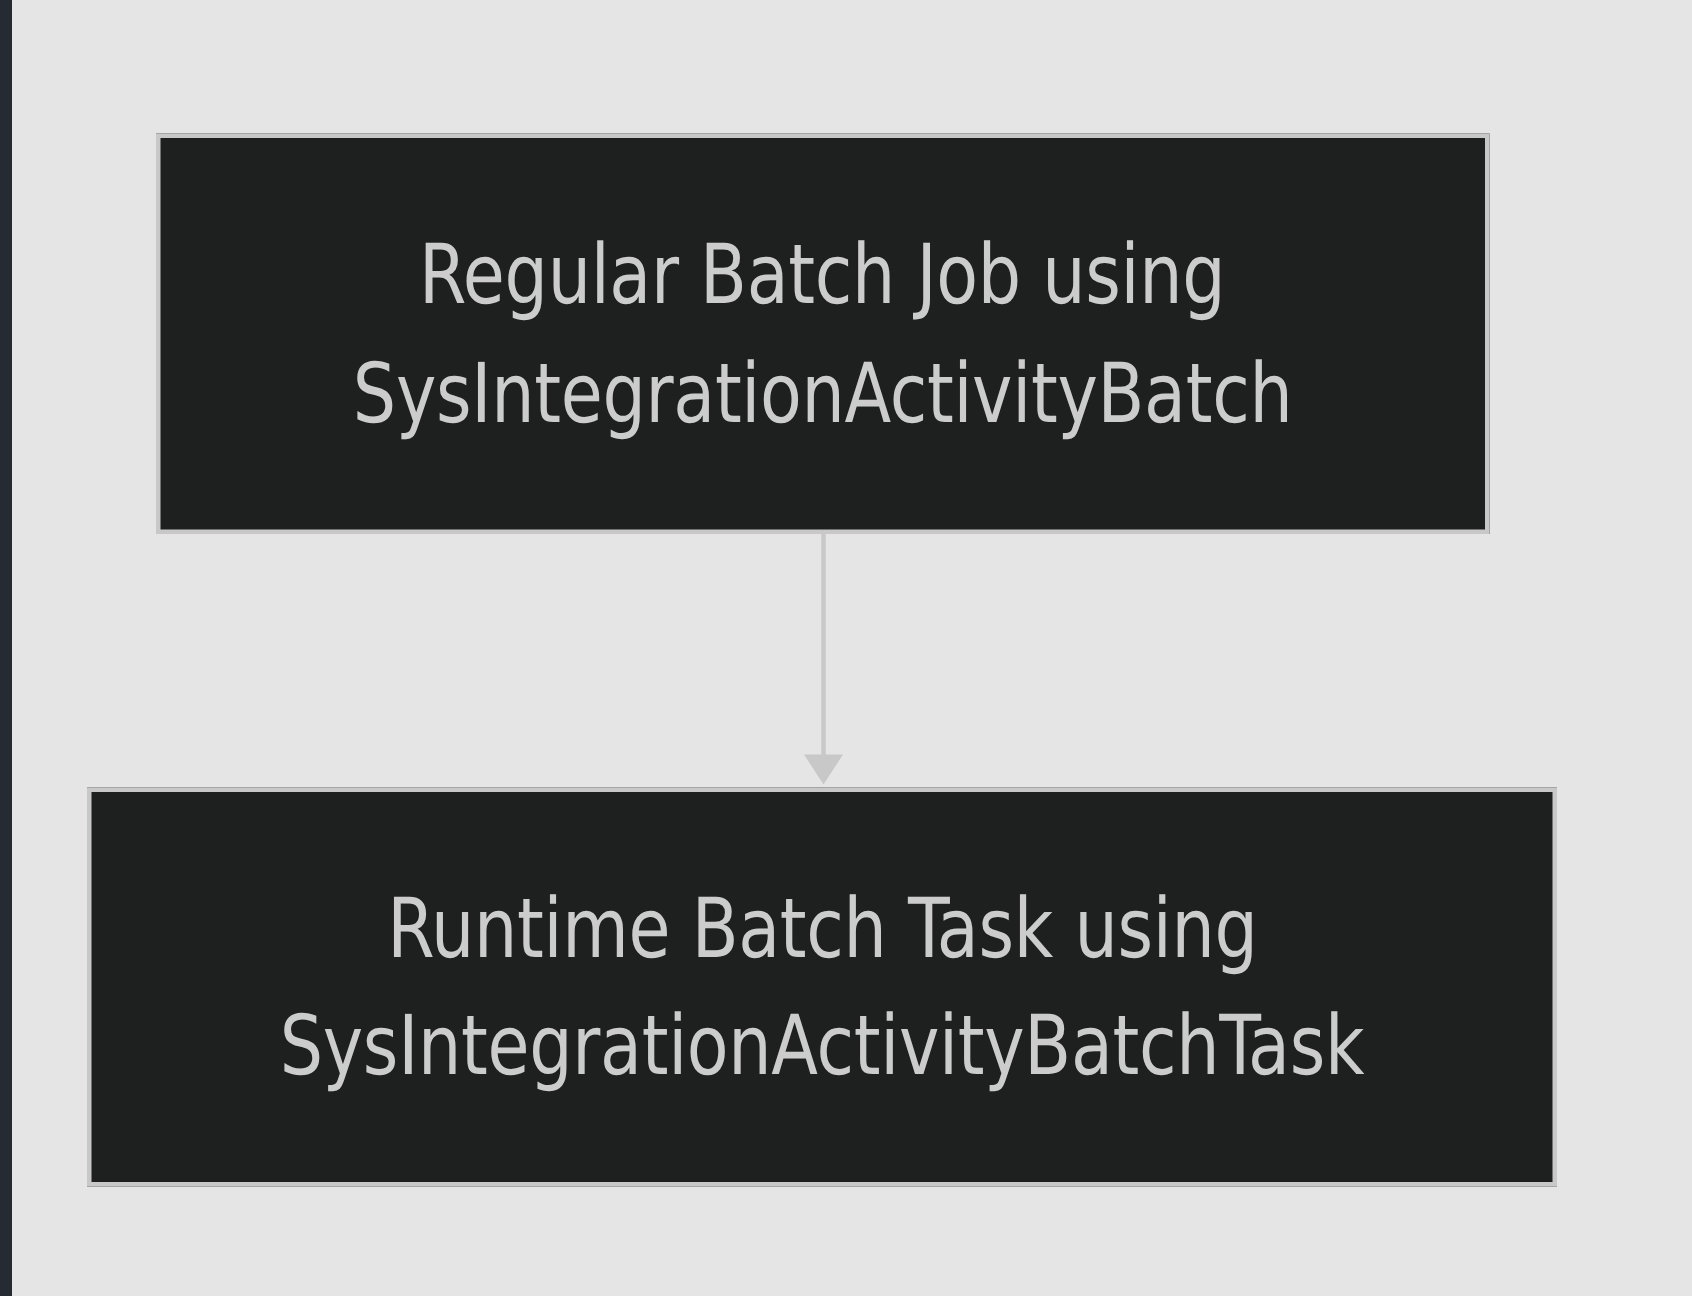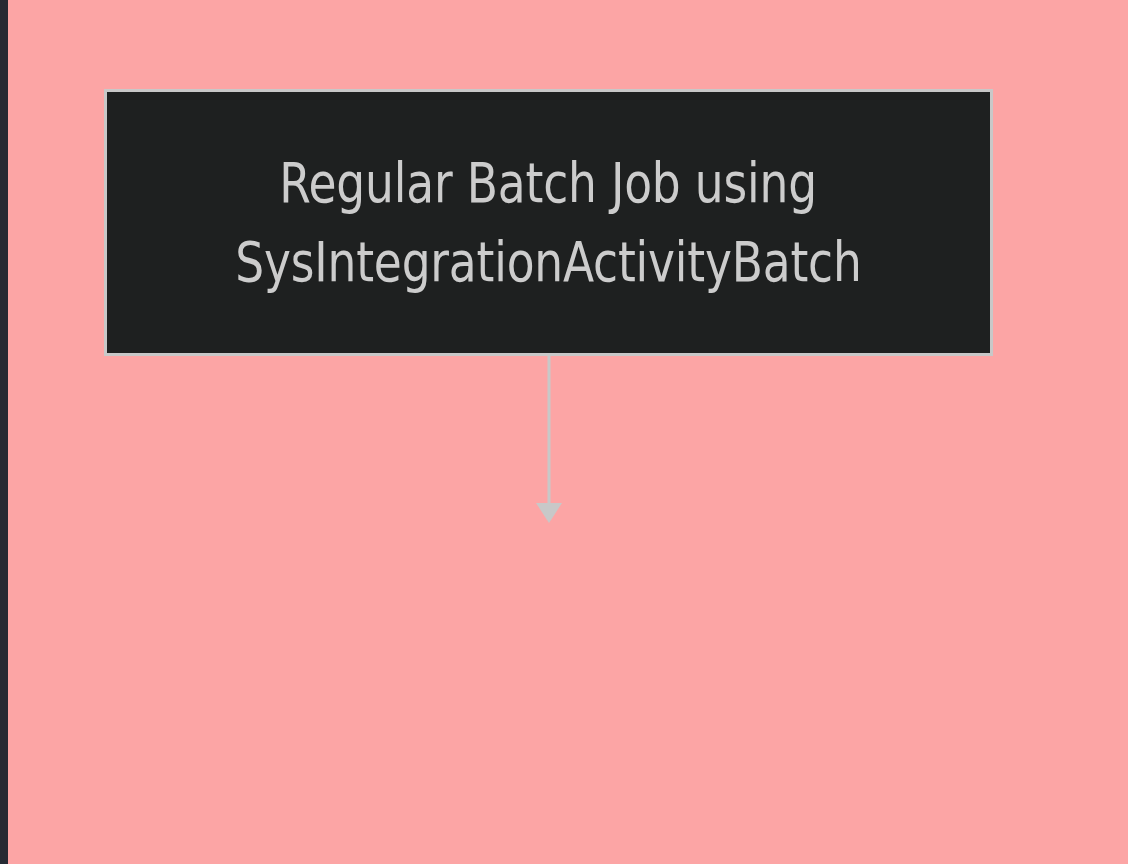--- a/index.html
+++ b/index.html
@@ -8,21 +8,21 @@
     padding: 0;
     background: #2b303b;
   }
   body {
     font-family: "DejaVu Sans Condensed", "Liberation Sans Narrow", "Liberation Sans", sans-serif;
   }
   #canvas {
     position: relative;
     width: 1128px;
     height: 864px;
-    background: #fca5a5;
+    background: #e5e5e5;
     overflow: hidden;
   }
   
   #left-gutter {
     position: absolute;
     left: 0;
     top: 0;
     width: 8px;
     height: 864px;
     background: #262a33;
@@ -81,14 +81,18 @@
       <line x1="549" y1="356" x2="549" y2="505" stroke="#c8c8c8" stroke-width="3"></line>
       <polygon points="536,503 562,503 549,523" fill="#c8c8c8"></polygon>
     </g>
   </svg>
 
   <div class="node" id="node-batch-job">
     <div class="node-line">Regular Batch Job using</div>
     <div class="node-line">SysIntegrationActivityBatch</div>
   </div>
 
+  <div class="node" id="node-batch-task">
+    <div class="node-line">Runtime Batch Task using</div>
+    <div class="node-line">SysIntegrationActivityBatchTask</div>
+  </div>
 
 </div>
 
 </body></html>

